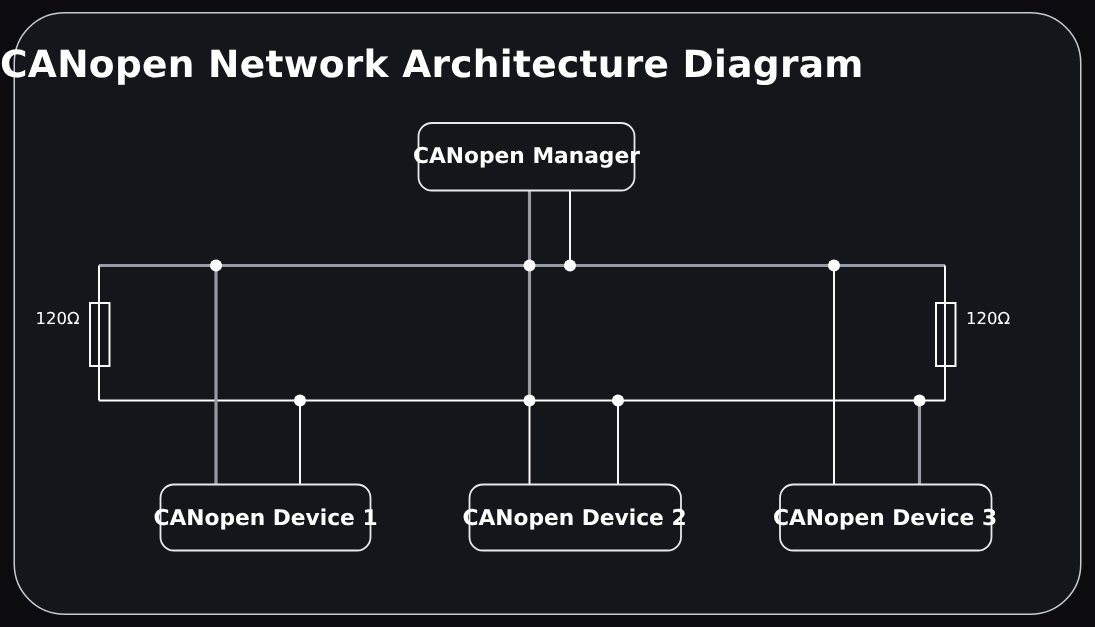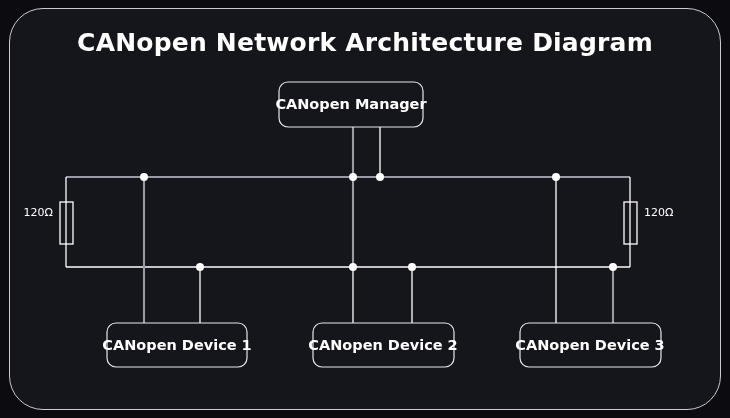--- a/index.html
+++ b/index.html
@@ -11,21 +11,20 @@
   #stage{position:relative;width:730px;height:418px;}
   #panel{
     position:absolute;left:9px;top:8px;width:712px;height:402px;
     background:#15151c;
     border:1px solid #c9cbd4;
     border-radius:34px;
     box-sizing:border-box;
   }
   #title{
     position:absolute;left:0;top:28px;width:730px;
-    text-align:center;
     color:#ffffff;
     font-size:25px;
     font-weight:bold;
     letter-spacing:.2px;
   }
   svg#diagram{position:absolute;left:0;top:0;width:730px;height:418px;}
   .node-box{
     fill:none;
     stroke:#e7e8ee;
     stroke-width:1.2;

